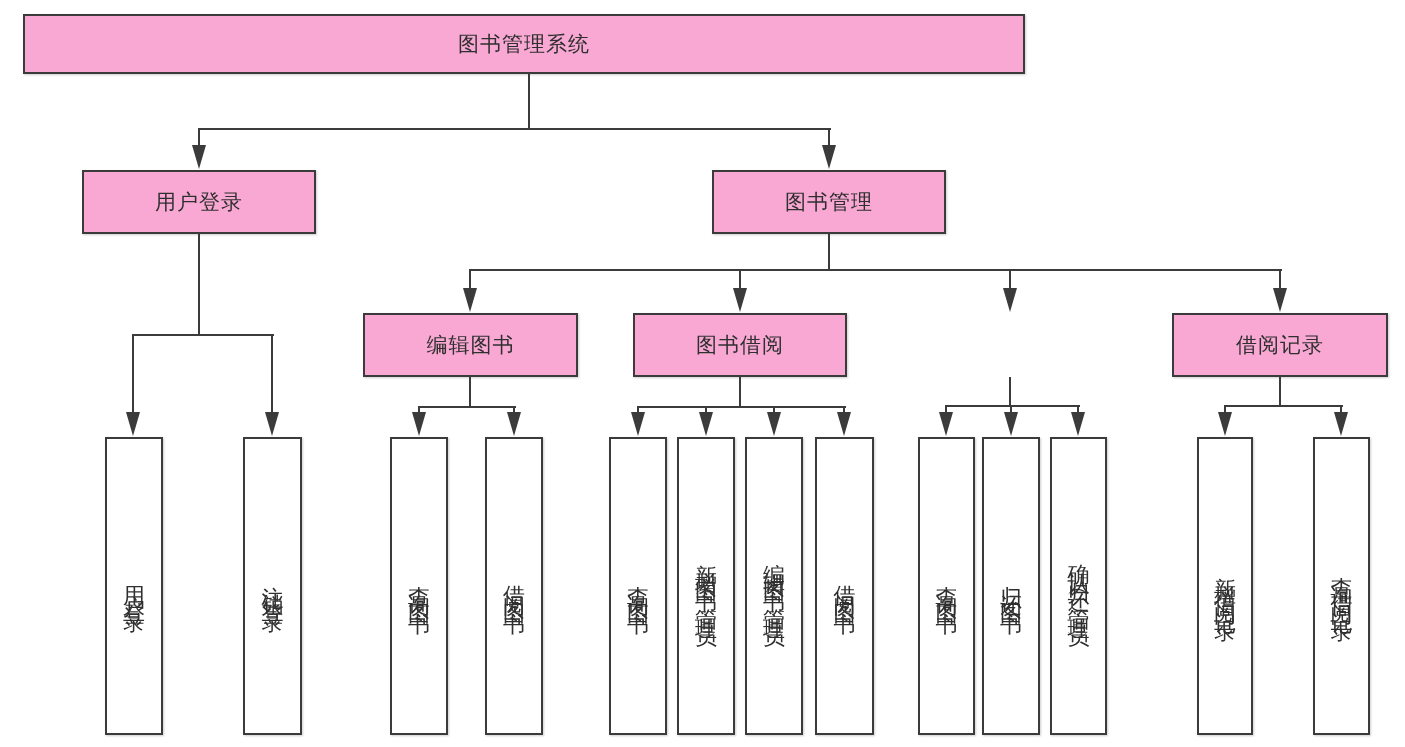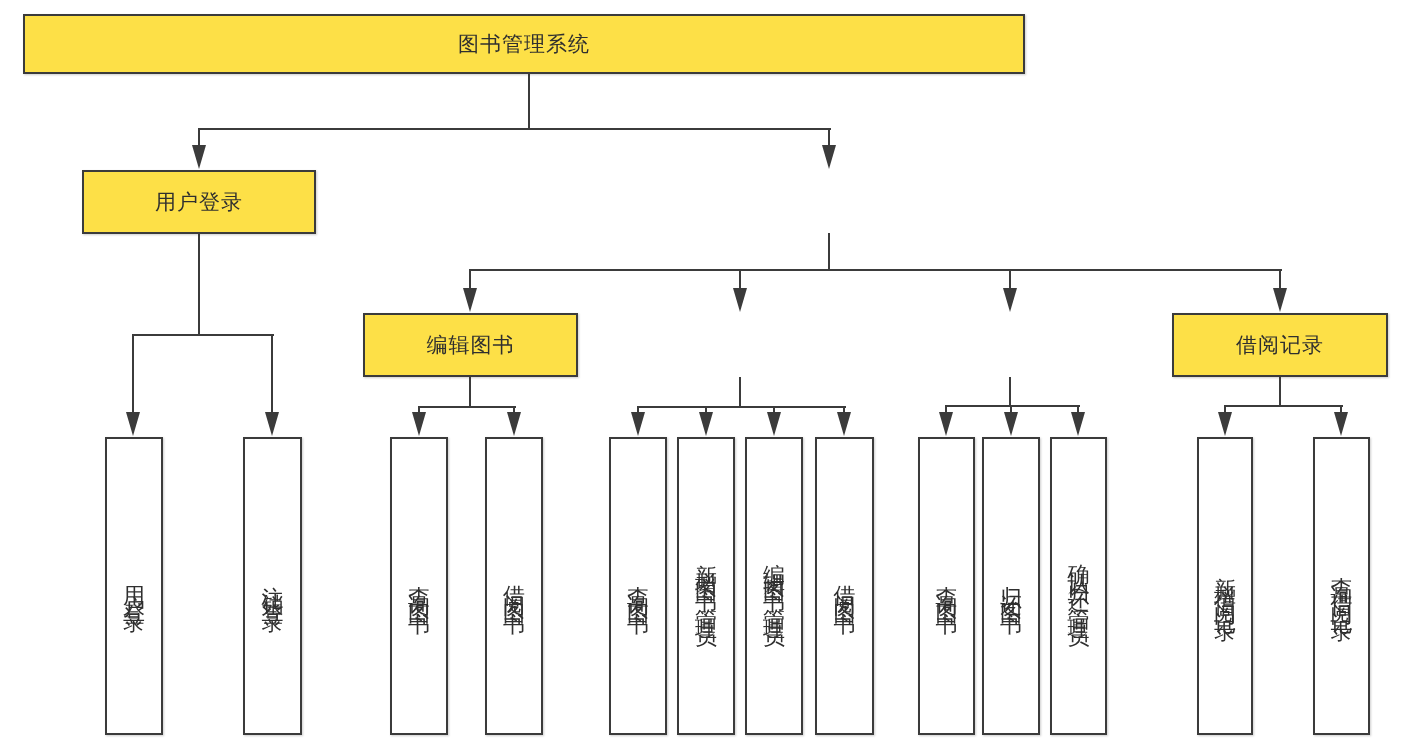--- a/index.html
+++ b/index.html
@@ -8,21 +8,21 @@
     width: 1405px;
     height: 747px;
     background: #ffffff;
     font-family: "Liberation Sans", "DejaVu Sans", sans-serif;
     color: #2f2f2f;
     overflow: hidden;
   }
   .hbox {
     position: absolute;
     box-sizing: border-box;
-    background: #fde047;
+    background: #f9a8d4;
     border: 2px solid #3b3b3b;
     display: flex;
     align-items: center;
     justify-content: center;
     font-size: 21px;
     letter-spacing: 1px;
     box-shadow: 1px 1px 2px rgba(60,60,60,0.25);
   }
   .leaf {
     position: absolute;
@@ -124,23 +124,25 @@
   <div class="line" style="left:1224px;top:405px;width:119px;height:2px"></div>
   <div class="line" style="left:1224px;top:407px;width:2px;height:6px"></div>
   <div class="line" style="left:1340px;top:407px;width:2px;height:6px"></div>
   <div class="ah" style="left:1218px;top:412px"></div>
   <div class="ah" style="left:1334px;top:412px"></div>
 
   <div class="hbox" style="left:23px;top:14px;width:1002px;height:60px">图书管理系统</div>
 
   <div class="hbox" style="left:82px;top:170px;width:234px;height:64px">用户登录</div>
 
+  <div class="hbox" style="left:712px;top:170px;width:234px;height:64px">图书管理</div>
 
   <div class="hbox" style="left:363px;top:313px;width:215px;height:64px">编辑图书</div>
 
+  <div class="hbox" style="left:633px;top:313px;width:214px;height:64px">图书借阅</div>
 
 
   <div class="hbox" style="left:1172px;top:313px;width:216px;height:64px">借阅记录</div>
 
   <div class="leaf" style="left:105px;width:58px">用户登录</div>
 
   <div class="leaf" style="left:243px;width:59px">注销登录</div>
 
   <div class="leaf" style="left:390px;width:58px">查询图书</div>
 

